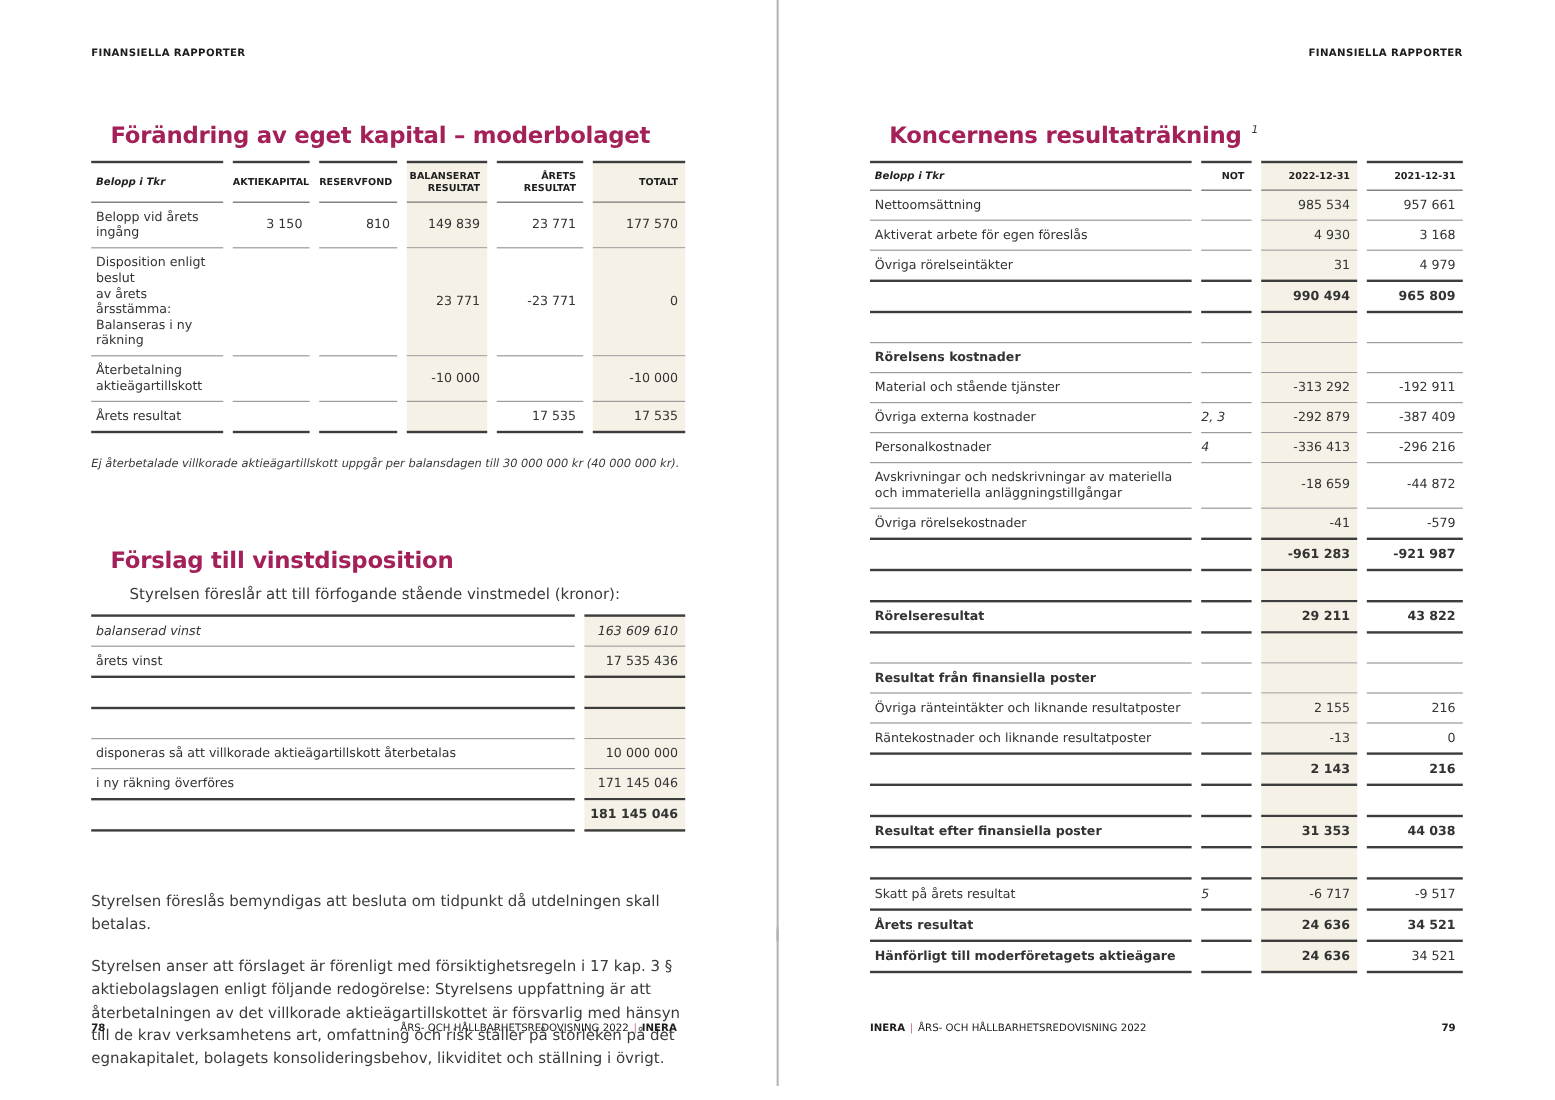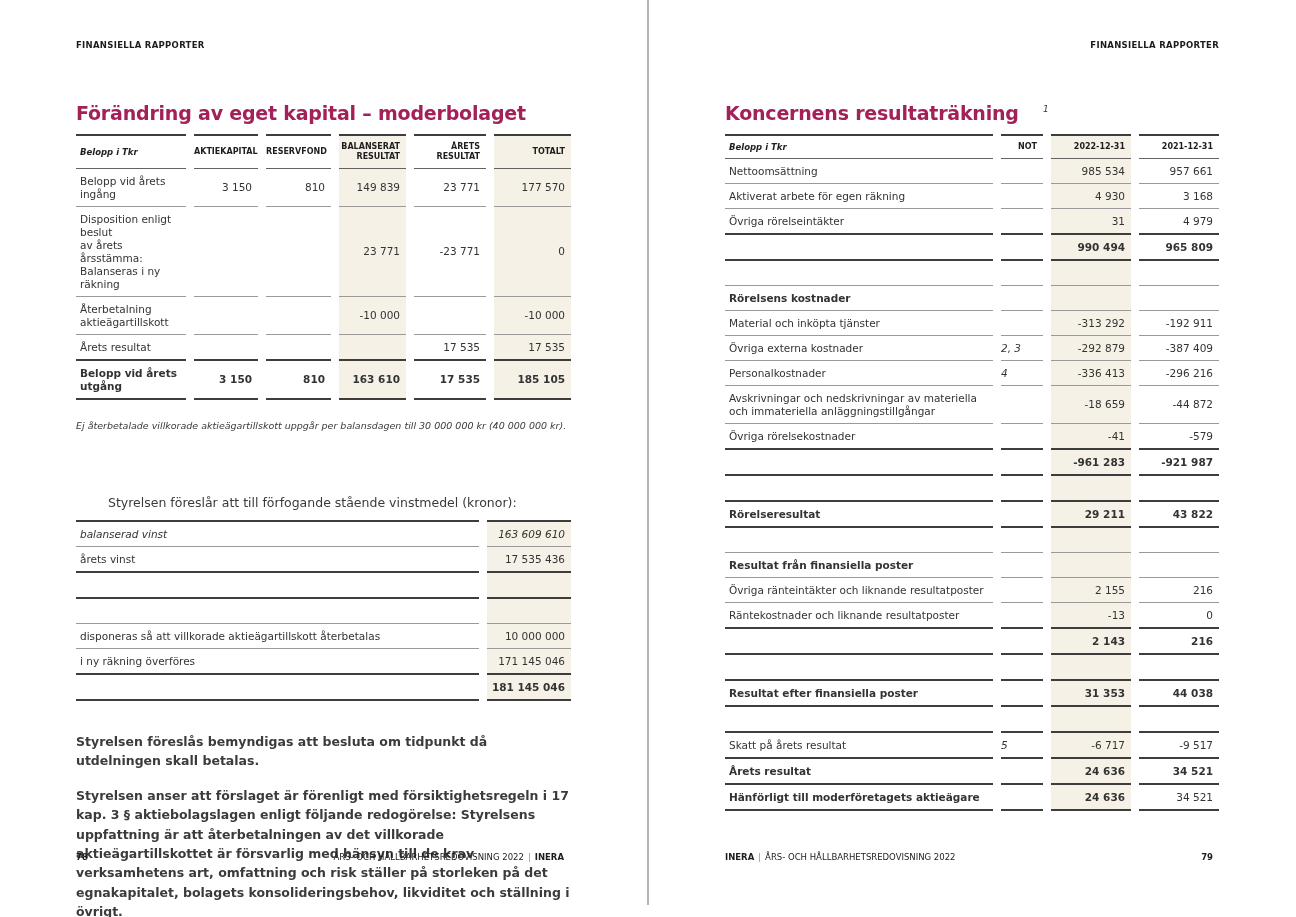--- a/index.html
+++ b/index.html
@@ -9,21 +9,21 @@
   .spread { display:flex; height:772px; }
   .page { width:647px; height:905px; background:#fff; position:relative; padding:40px 77px 0 76px; }
   .divider { width:2px; height:905px; background:#b4b4b4; }
   .edge-line { height:2px; background:#cdcdcd; }
   .gray-bar { height:10px; background:#7e7f80; }
 
   .eyebrow { font-size:8.5px; font-weight:700; letter-spacing:0.3px; color:#1c1c1c; }
   .eyebrow.right { text-align:right; }
 
   .title-wrap { position:relative; margin-top:52px; }
-  h1 { font-size:19px; font-weight:700; color:#a32058; letter-spacing:-0.2px; line-height:22px; }
+  h1 { font-size:19px; font-weight:700; color:#a32058; letter-spacing:-0.2px; line-height:22px;margin-left:16px; }
   .title-note { position:absolute; left:318px; top:2px; font-style:italic; font-size:9px; color:#3a3a3a; }
 
   .tblwrap { margin:10px -8px 0; }
   table.t { border-collapse:separate; border-spacing:8px 0; table-layout:fixed; width:100%; }
   table.t th, table.t td { vertical-align:middle; }
   table.t td:empty::before { content:"\00a0"; }
 
   thead th { border-top:2px solid #3d3d3d; border-bottom:1px solid #636363; padding:6px 0; font-size:8px; line-height:10px; color:#1e1e1e; }
   th.h-label { font-style:italic; font-weight:700; font-size:8.5px; text-align:left; padding-left:4px; }
   th.h-num { font-weight:700; text-align:right; padding-right:6px; }
@@ -39,21 +39,21 @@
   tr.row-total td, tr.row-section td, tr.row-total2 td { font-weight:700; }
   tr.row-total2 td.c-v2 { font-weight:400; }
 
   .t2 tbody tr:first-child td { border-top:2px solid #3d3d3d;font-style:italic; }
 
   .footnote { margin-top:20px; font-style:italic; font-size:9.5px; color:#3a3a3a; }
 
   .h2-block { margin-top:64px; }
   .intro { margin-top:9px; font-size:12.5px; color:#3a3a3a;margin-left:32px; }
 
-  .paras { margin-top:31px;font-weight:bold; }
+  .paras { margin-top:48px; }
   .paras p { font-size:12.5px; line-height:1.55; margin-bottom:15px; color:#3b3b3b; }
 
   .footer { position:absolute; bottom:43px; left:76px; right:83px; display:flex; justify-content:space-between; align-items:baseline; font-size:8.5px; color:#1c1c1c; }
   .footer .pnum { font-weight:700; }
   .footer .pipe { color:#c76d8e; padding:0 4px; }
   .footer b { font-weight:700; }
 </style>
 </head>
 <body>
 
@@ -115,35 +115,28 @@
               <td class="c-num beige">-10 000</td>
             </tr>
             <tr class="row-normal bb-thick">
               <td class="c-label">Årets resultat</td>
               <td class="c-num"></td>
               <td class="c-num"></td>
               <td class="c-num beige"></td>
               <td class="c-num">17 535</td>
               <td class="c-num beige">17 535</td>
             </tr>
-            <tr class="row-total bb-thick">
-              <td class="c-label">Belopp vid årets utgång</td>
-              <td class="c-num">3 150</td>
-              <td class="c-num">810</td>
-              <td class="c-num beige">163 610</td>
-              <td class="c-num">17 535</td>
-              <td class="c-num beige">185 105</td>
-            </tr>
           </tbody>
       </table>
     </div>
 
     <p class="footnote">Ej återbetalade villkorade aktieägartillskott uppgår per balansdagen till 30 000 000 kr (40 000 000 kr).</p>
 
     <div class="h2-block">
+      <h1>Förslag till vinstdisposition</h1>
       <p class="intro">Styrelsen föreslår att till förfogande stående vinstmedel (kronor):</p>
     </div>
 
     <div class="tblwrap">
       <table class="t t2">
         <colgroup>
             <col style="width:403px">
             <col style="width:84px">
           </colgroup>
         <tbody>
@@ -220,21 +213,21 @@
           </tr>
         </thead>
         <tbody>
             <tr class="row-normal bb-thin">
               <td class="c-label">Nettoomsättning</td>
               <td class="c-not"></td>
               <td class="c-num beige">985 534</td>
               <td class="c-num c-v2">957 661</td>
             </tr>
             <tr class="row-normal bb-thin">
-              <td class="c-label">Aktiverat arbete för egen räkning</td>
+              <td class="c-label">Aktiverat arbete för egen föreslås</td>
               <td class="c-not"></td>
               <td class="c-num beige">4 930</td>
               <td class="c-num c-v2">3 168</td>
             </tr>
             <tr class="row-normal bb-thick">
               <td class="c-label">Övriga rörelseintäkter</td>
               <td class="c-not"></td>
               <td class="c-num beige">31</td>
               <td class="c-num c-v2">4 979</td>
             </tr>
@@ -250,21 +243,21 @@
               <td class="c-num beige"></td>
               <td class="c-num c-v2"></td>
             </tr>
             <tr class="row-section bb-thin">
               <td class="c-label">Rörelsens kostnader</td>
               <td class="c-not"></td>
               <td class="c-num beige"></td>
               <td class="c-num c-v2"></td>
             </tr>
             <tr class="row-normal bb-thin">
-              <td class="c-label">Material och inköpta tjänster</td>
+              <td class="c-label">Material och stående tjänster</td>
               <td class="c-not"></td>
               <td class="c-num beige">-313 292</td>
               <td class="c-num c-v2">-192 911</td>
             </tr>
             <tr class="row-normal bb-thin">
               <td class="c-label">Övriga externa kostnader</td>
               <td class="c-not">2, 3</td>
               <td class="c-num beige">-292 879</td>
               <td class="c-num c-v2">-387 409</td>
             </tr>

